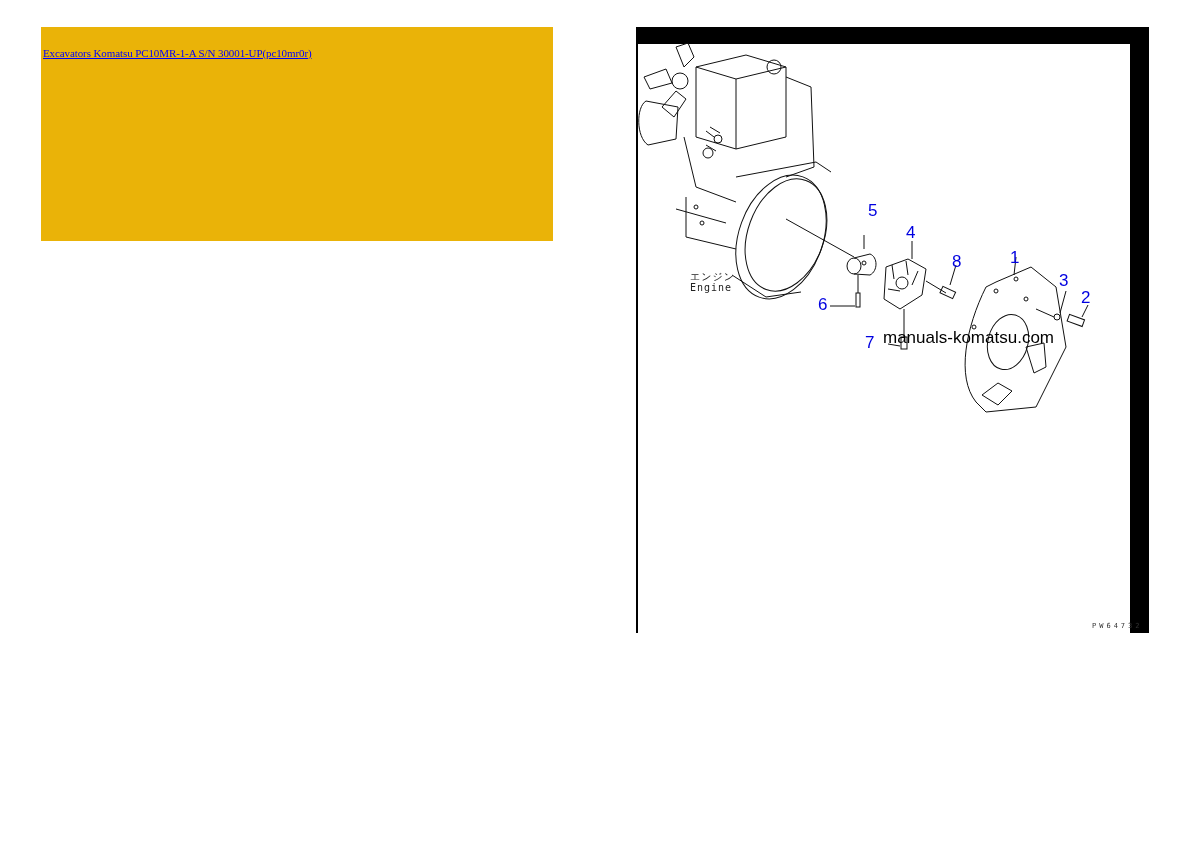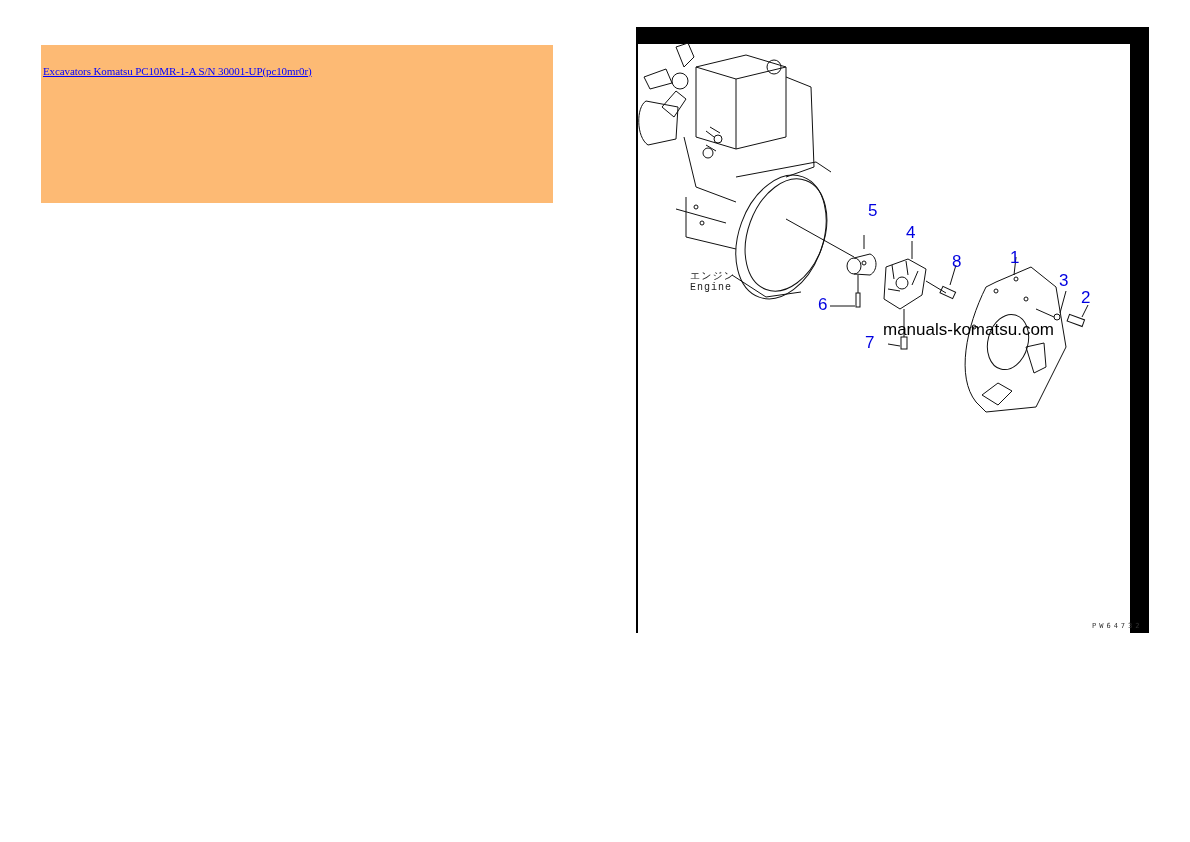--- a/index.html
+++ b/index.html
@@ -1,20 +1,20 @@
 <!DOCTYPE html>
 <html><head>
   <meta charset="utf-8">
   <style>
     html, body { margin: 0; padding: 0; background: #ffffff; }
     body { width: 1190px; height: 842px; position: relative; overflow: hidden; font-family: "Liberation Serif", serif; }
 
     .title-box {
-      position: absolute; left: 41px; top: 45px; width: 512px; height: 158px;
-      background: #fdba74;
+      position: absolute; left: 41px; top: 27px; width: 512px; height: 214px;
+      background: #eab308;
     }
     .title-link {
       position: absolute; left: 2px; top: 20px;
       font-family: "Liberation Serif", serif; font-size: 11px; color: #0000ff;
       text-decoration: underline; white-space: nowrap; letter-spacing: -0.1px;
     }
 
     .diagram-panel {
       position: absolute; left: 636px; top: 27px; width: 513px; height: 606px;
       background: #ffffff;
@@ -27,21 +27,21 @@
     .callout {
       position: absolute; font-family: "Liberation Sans", sans-serif; font-size: 17px;
       color: #0000e0; line-height: 1;
     }
     .engine-label {
       position: absolute; font-family: "DejaVu Sans Mono", monospace; font-size: 10px;
       color: #222; line-height: 11px; letter-spacing: 1px;
     }
     .watermark {
       position: absolute; font-family: "Liberation Sans", sans-serif; font-size: 17px;
-      color: #000; white-space: nowrap;
+      color: #000; white-space: nowrap; margin-top: 8px;
     }
     .figure-code {
       position: absolute; font-family: "DejaVu Sans Mono", monospace; font-size: 7px;
       color: #333; letter-spacing: 3px; padding-left: 16px;
     }
   </style>
 </head>
 <body>
 
 <div class="title-box">
@@ -147,20 +147,20 @@
 
   <span class="callout" style="left:232px; top:175px;">5</span>
   <span class="callout" style="left:270px; top:197px;">4</span>
   <span class="callout" style="left:316px; top:226px;">8</span>
   <span class="callout" style="left:374px; top:222px;">1</span>
   <span class="callout" style="left:423px; top:245px;">3</span>
   <span class="callout" style="left:445px; top:262px;">2</span>
   <span class="callout" style="left:182px; top:269px;">6</span>
   <span class="callout" style="left:229px; top:307px;">7</span>
 
-  <div class="engine-label" style="left:54px; top:244px;font-family:Liberation Mono, monospace;">
+  <div class="engine-label" style="left:54px; top:244px;">
     <div>エンジン</div>
     <div>Engine</div>
   </div>
 
   <span class="watermark" style="left:247px; top:293px;">manuals-komatsu.com</span>
   <span class="figure-code" style="left:440px; top:595px;">PW64732</span>
 </div>
 
 </body></html>

